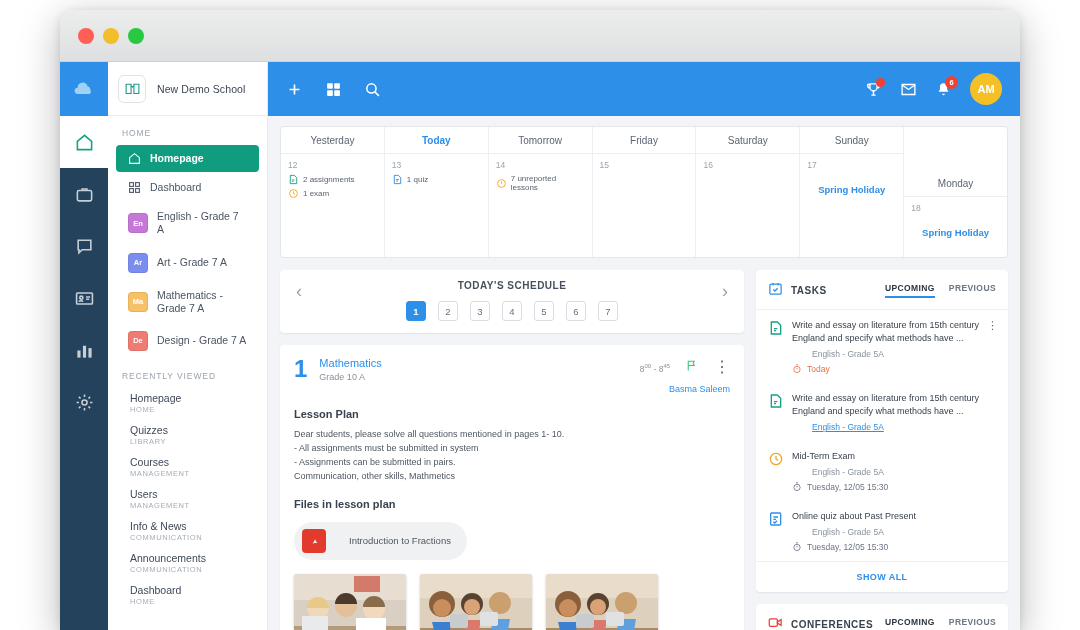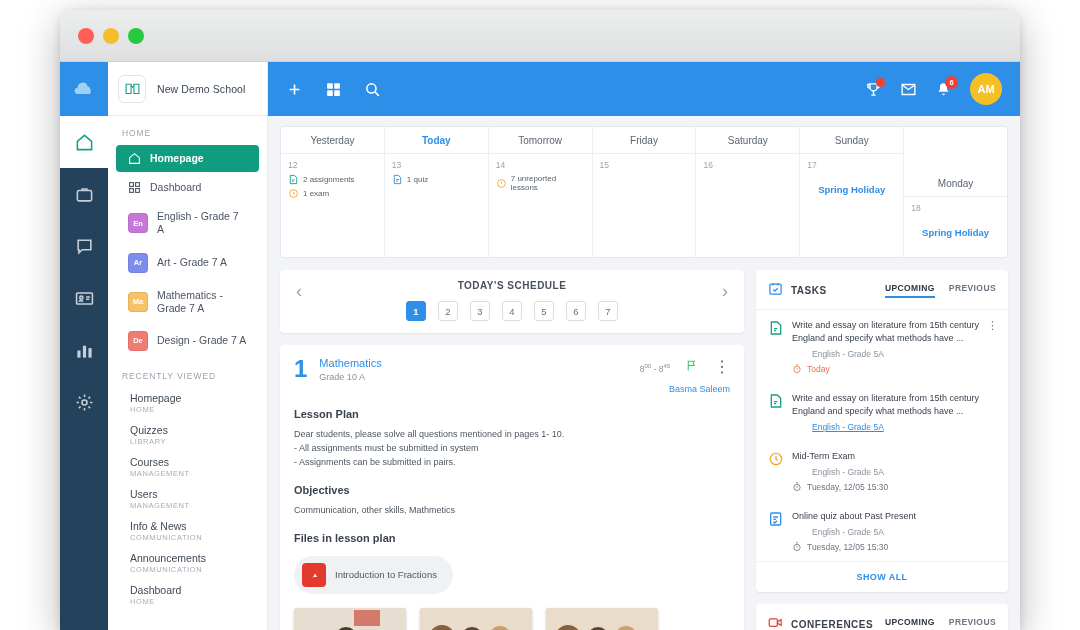--- a/index.html
+++ b/index.html
@@ -172,21 +172,21 @@
   .lesson-right { margin-left:auto; text-align:right; }
   .lesson-time { font-size:8.5px; color:#8a929c; display:inline-block; }
   .lesson-time sup { font-size:6px; }
   .lesson-teacher { font-size:9px; color:#2d8fe8; margin-top:8px; }
   .flag { color:#2ecc71; margin-left:10px; }
   .kebab { color:#5a6573; margin-left:12px; cursor:pointer; letter-spacing:0; }
 
   .sec-h { font-size:11px; font-weight:bold; color:#39424f; margin: 14px 0 8px; }
   .lesson-p { font-size:9px; color:#4e5761; line-height:1.55; }
   .file-chip {
-    display:inline-flex; align-items:center; gap:9px; background:#eff1f3;
+    display:inline-flex; align-items:center; gap:23px; background:#eff1f3;
     border-radius:20px; padding: 7px 16px 7px 8px; margin-top: 4px; cursor:pointer;
   }
   .pdf-ico {
     width:24px; height:24px; border-radius:4px; background:#e23b2e; color:#fff;
     display:flex; align-items:center; justify-content:center; font-size:12px; font-weight:bold;
   }
   .file-name { font-size:9.5px; color:#4e5761; }
   .thumbs { display:flex; gap: 14px; margin-top: 14px; }
   .thumb {
     width: 112px; height: 68px; border-radius: 3px; overflow:hidden;
@@ -520,21 +520,20 @@
                   <span class="kebab">⋮</span>
                   <div class="lesson-teacher">Basma Saleem</div>
                 </span>
               </div>
 
               <div class="sec-h">Lesson Plan</div>
               <div class="lesson-p" style="white-space:pre-line">Dear students, please solve all questions mentioned in pages 1- 10.
 - All assignments must be submitted in system
 - Assignments can be submitted in pairs.</div>
 
-              <div class="sec-h">Objectives</div>
               <div class="lesson-p">Communication, other skills, Mathmetics</div>
 
               <div class="sec-h">Files in lesson plan</div>
               <div class="file-chip">
                 <span class="pdf-ico">
                   <svg viewBox="0 0 24 24" fill="#fff" width="13" height="13">
                         <path d="M7 18c3-1 5-5 6-9 .6 3 2.5 6 5 7-3-.3-7 .4-11 2z"></path>
                       </svg>
                 </span>
                 <span class="file-name">Introduction to Fractions</span>

